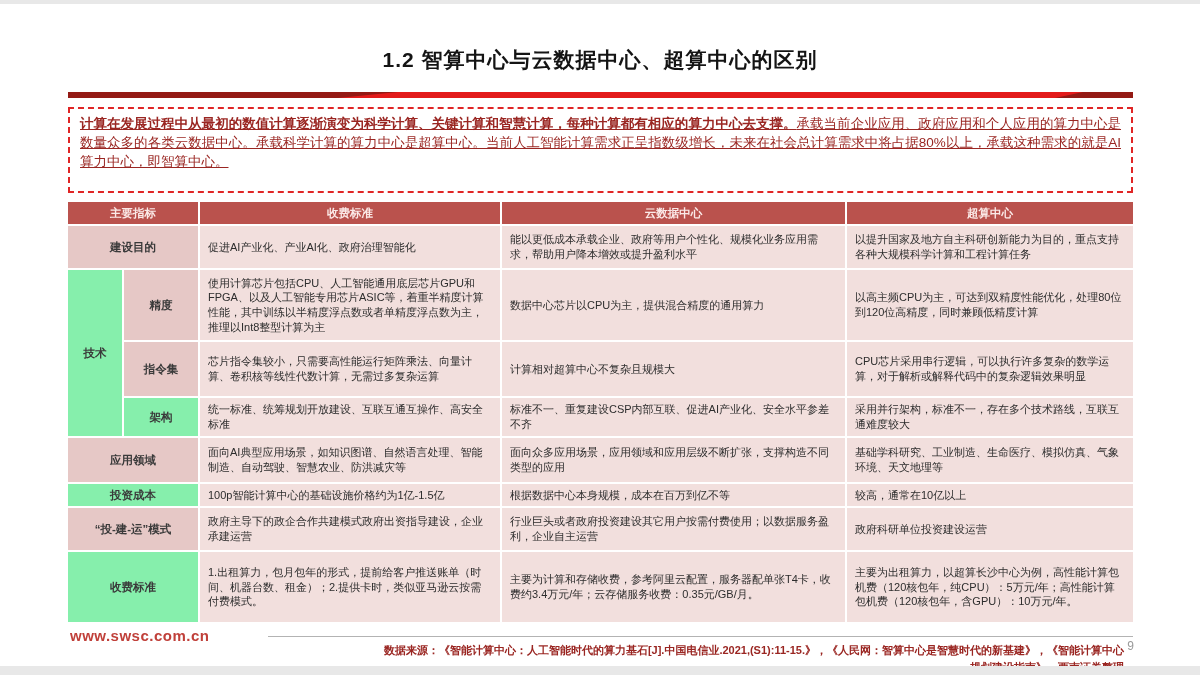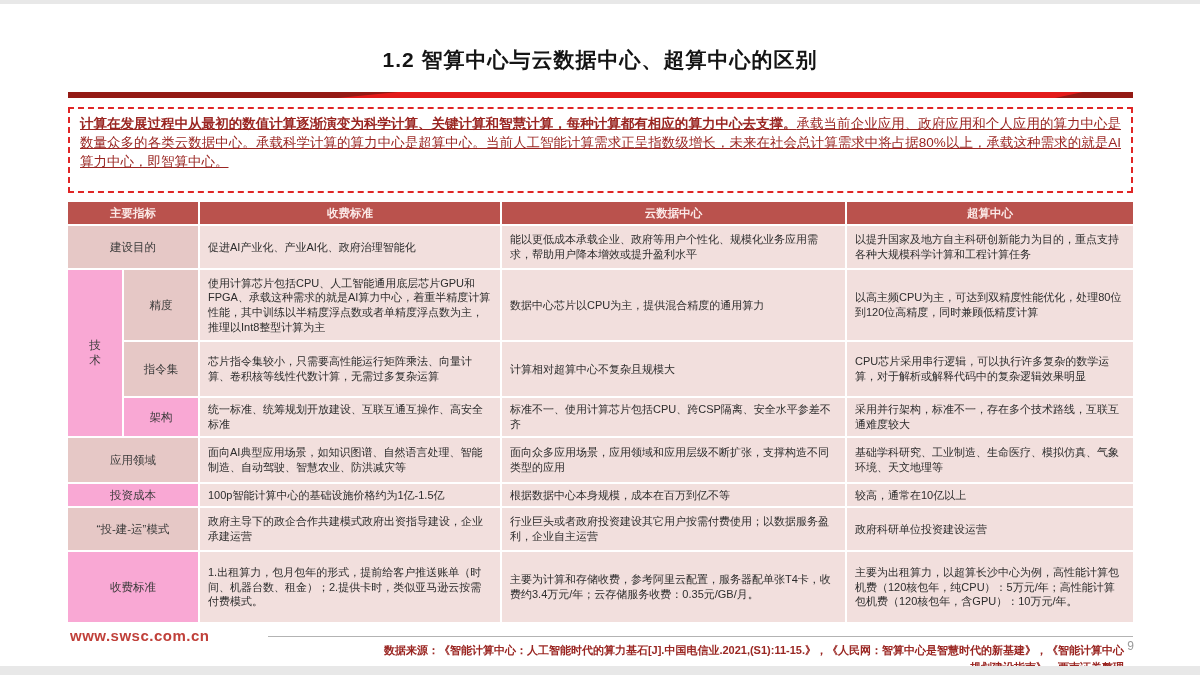--- a/index.html
+++ b/index.html
@@ -35,29 +35,29 @@
     position:absolute; top:196px; left:66px;
     border-collapse:separate; border-spacing:2px; table-layout:fixed;
     width:1069px;
   }
   .cmp-table th {
     background:#ba524d; color:#fbe9e7; font-size:11.5px; font-weight:bold;
     padding:1px 4px; 
   }
   .cmp-table td { vertical-align:middle; }
   .cmp-table td.lbl {
-    text-align:center; font-size:11.5px; font-weight:normal; color:#3a3a3a;
-    padding:1px 18px; line-height:1.3;
+    text-align:center; font-size:11.5px; font-weight:bold; color:#3a3a3a;
+    padding:1px 12px; line-height:1.3;
   }
   .cmp-table td.cell {
     background:#f2dfdd; font-size:11px; color:#2d2d2d;
     padding:2px 8px; text-align:left; line-height:1.32;
   }
   .ld { background:#e6c8c6; }
-  .ll { background:#f9a8d4; }
+  .ll { background:#86efac; }
   .footer-site {
     position:absolute; left:70px; top:623px;
     color:#c0403a; font-size:15px; font-weight:600; letter-spacing:0.5px;
   }
   .footer-line {
     position:absolute; left:268px; top:632px; width:865px; height:1px; background:#b3b3b3;
   }
   .footer-source {
     position:absolute; top:638px; right:76px; width:750px;
     text-align:right; font-size:11px; font-weight:600;
@@ -100,34 +100,34 @@
     </tr>
     <tr style="height:42px">
       <td colspan="2" class="lbl ld">建设目的</td>
       <td class="cell">促进AI产业化、产业AI化、政府治理智能化</td>
       <td class="cell">能以更低成本承载企业、政府等用户个性化、规模化业务应用需求，帮助用户降本增效或提升盈利水平</td>
       <td class="cell">以提升国家及地方自主科研创新能力为目的，重点支持各种大规模科学计算和工程计算任务</td>
     </tr>
     <tr style="height:70px">
       <td rowspan="3" class="lbl ll">技术</td>
       <td class="lbl ld">精度</td>
-      <td class="cell">使用计算芯片包括CPU、人工智能通用底层芯片GPU和FPGA、承载这种需求的就是AI算力中心，着重半精度计算性能，其中训练以半精度浮点数或者单精度浮点数为主，推理以Int8整型计算为主</td>
+      <td class="cell">使用计算芯片包括CPU、人工智能通用底层芯片GPU和FPGA、以及人工智能专用芯片ASIC等，着重半精度计算性能，其中训练以半精度浮点数或者单精度浮点数为主，推理以Int8整型计算为主</td>
       <td class="cell">数据中心芯片以CPU为主，提供混合精度的通用算力</td>
       <td class="cell">以高主频CPU为主，可达到双精度性能优化，处理80位到120位高精度，同时兼顾低精度计算</td>
     </tr>
     <tr style="height:54px">
       <td class="lbl ld">指令集</td>
       <td class="cell">芯片指令集较小，只需要高性能运行矩阵乘法、向量计算、卷积核等线性代数计算，无需过多复杂运算</td>
       <td class="cell">计算相对超算中心不复杂且规模大</td>
       <td class="cell">CPU芯片采用串行逻辑，可以执行许多复杂的数学运算，对于解析或解释代码中的复杂逻辑效果明显</td>
     </tr>
     <tr style="height:38px">
       <td class="lbl ll">架构</td>
       <td class="cell">统一标准、统筹规划开放建设、互联互通互操作、高安全标准</td>
-      <td class="cell">标准不一、使用计算芯片包括CPU、跨CSP隔离、安全水平参差不齐</td>
+      <td class="cell">标准不一、重复建设CSP内部互联、促进AI产业化、安全水平参差不齐</td>
       <td class="cell">采用并行架构，标准不一，存在多个技术路线，互联互通难度较大</td>
     </tr>
     <tr style="height:44px">
       <td colspan="2" class="lbl ld">应用领域</td>
       <td class="cell">面向AI典型应用场景，如知识图谱、自然语言处理、智能制造、自动驾驶、智慧农业、防洪减灾等</td>
       <td class="cell">面向众多应用场景，应用领域和应用层级不断扩张，支撑构造不同类型的应用</td>
       <td class="cell">基础学科研究、工业制造、生命医疗、模拟仿真、气象环境、天文地理等</td>
     </tr>
     <tr style="height:22px">
       <td colspan="2" class="lbl ll">投资成本</td>

